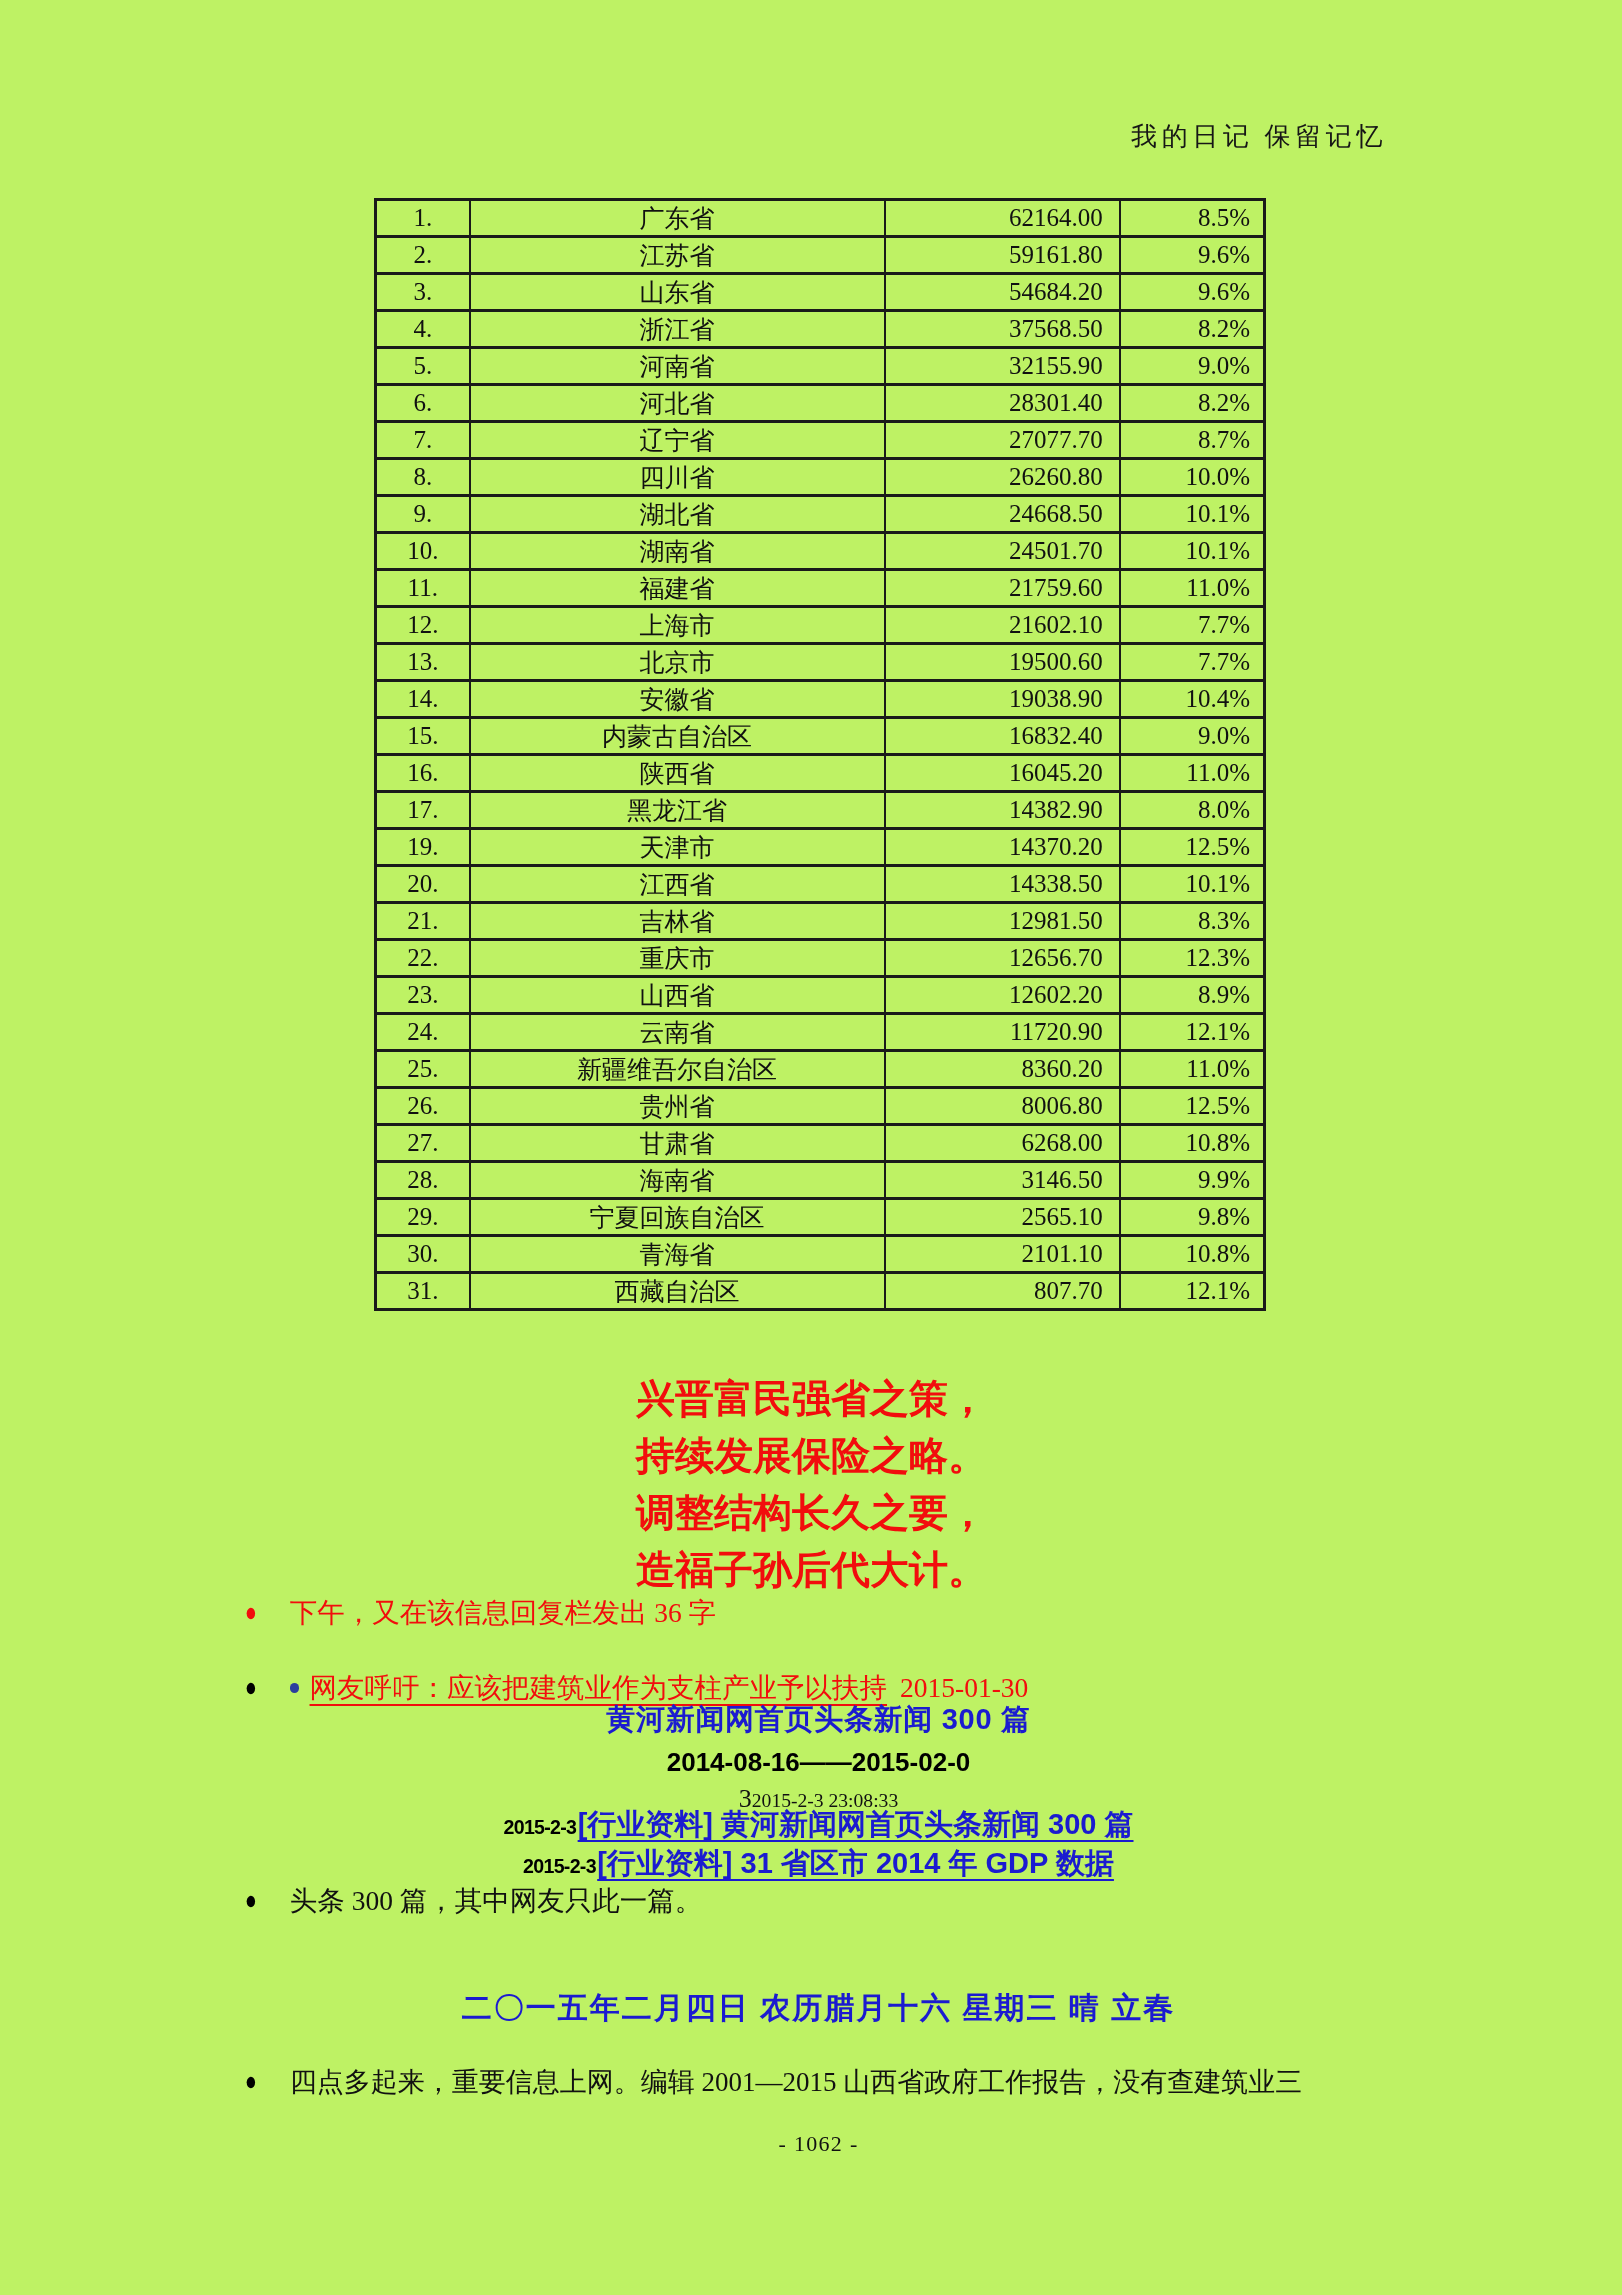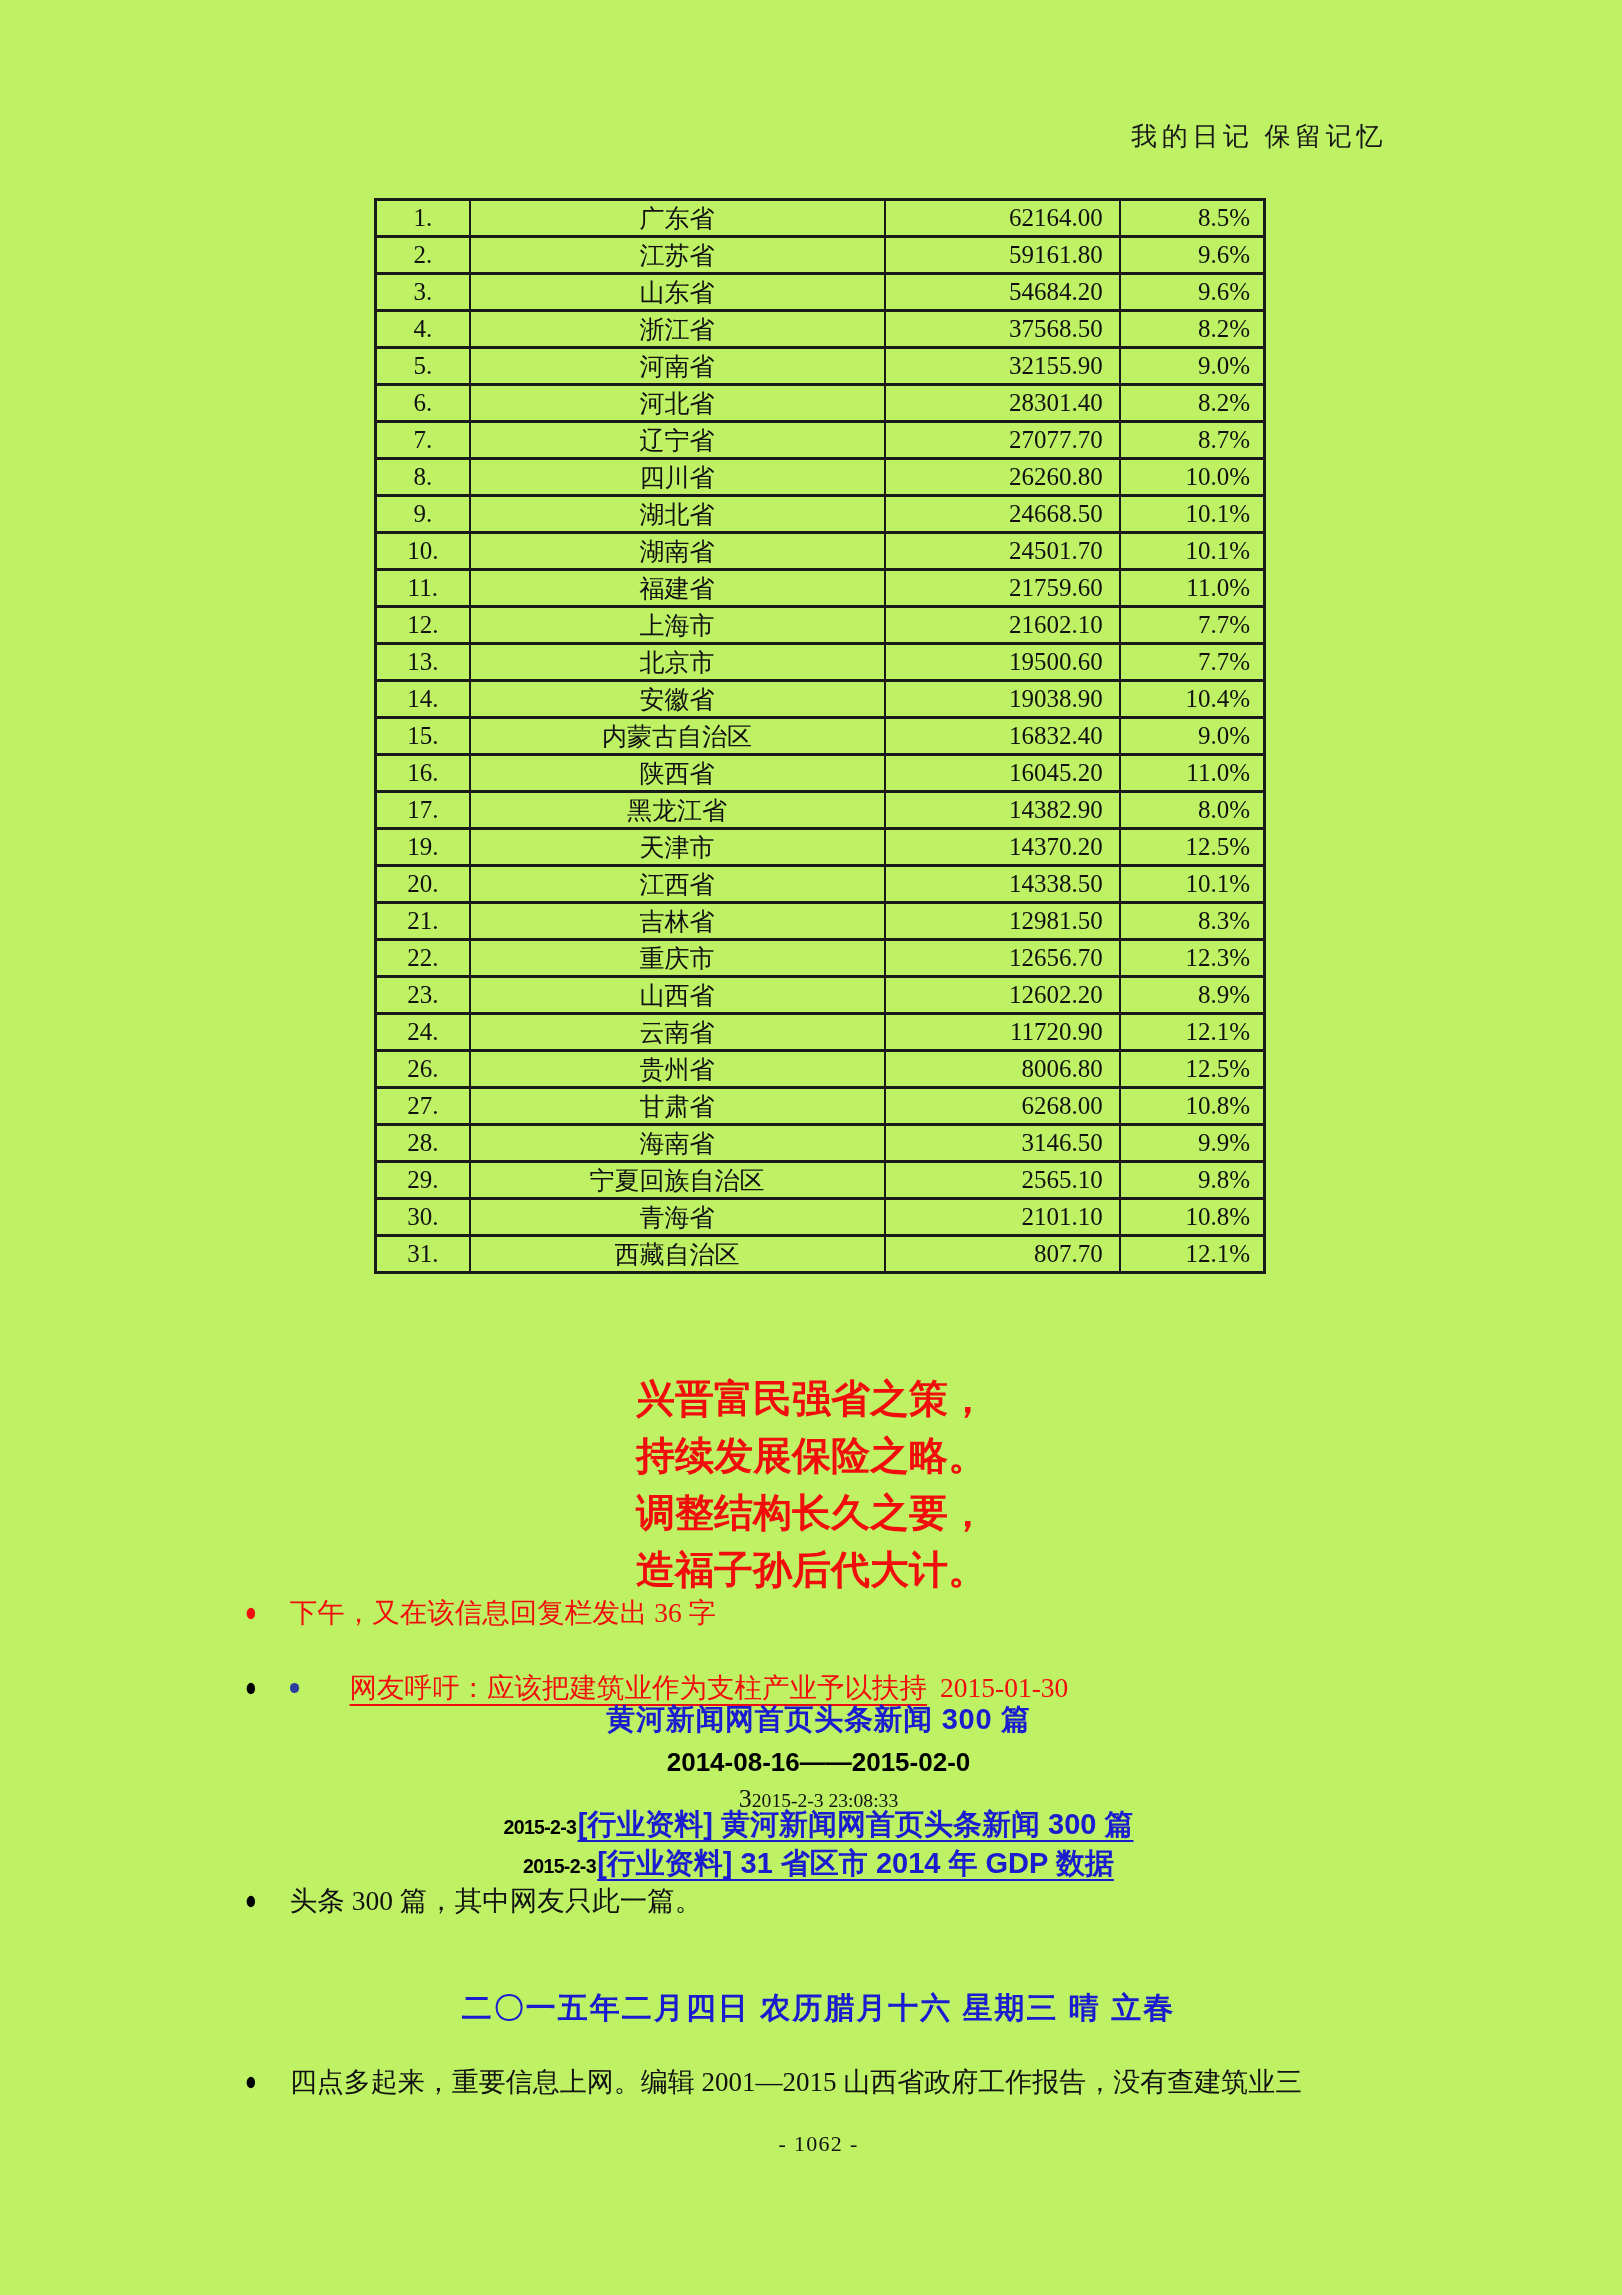--- a/index.html
+++ b/index.html
@@ -55,21 +55,20 @@
   .row-b4{top:2064px;color:#111;font-size:27px;}
 
   .mini-dot{
     width:9.2px;height:9.2px;border-radius:50%;
     background:#2b3f9e;flex:none;margin-right:10.5px;
   }
   .red-link{
     color:#f20d0d;text-decoration:underline;
     text-decoration-thickness:2px;text-underline-offset:6.5px;
     text-decoration-color:#f20d0d;
-    margin-left:40px;
   }
   .red-date{color:#f20d0d;margin-left:13px;}
 
   .center-line{
     position:absolute;left:374px;width:889px;text-align:center;white-space:nowrap;
   }
   .news-title{
     top:1700px;font-family:"Liberation Sans","DejaVu Sans",sans-serif;
     font-weight:bold;font-size:29px;color:#1b1bd0;letter-spacing:0.7px;
   }
@@ -249,20 +248,26 @@
         <td class="c-val">12602.20</td>
         <td class="c-pct">8.9%</td>
       </tr>
         <tr>
         <td class="c-rank">24.</td>
         <td class="c-prov">云南省</td>
         <td class="c-val">11720.90</td>
         <td class="c-pct">12.1%</td>
       </tr>
         <tr>
+        <td class="c-rank">25.</td>
+        <td class="c-prov">新疆维吾尔自治区</td>
+        <td class="c-val">8360.20</td>
+        <td class="c-pct">11.0%</td>
+      </tr>
+        <tr>
         <td class="c-rank">26.</td>
         <td class="c-prov">贵州省</td>
         <td class="c-val">8006.80</td>
         <td class="c-pct">12.5%</td>
       </tr>
         <tr>
         <td class="c-rank">27.</td>
         <td class="c-prov">甘肃省</td>
         <td class="c-val">6268.00</td>
         <td class="c-pct">10.8%</td>

